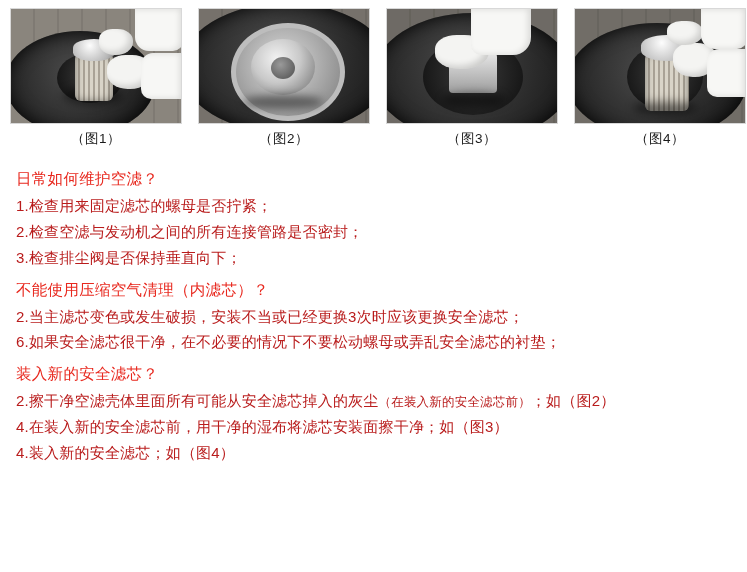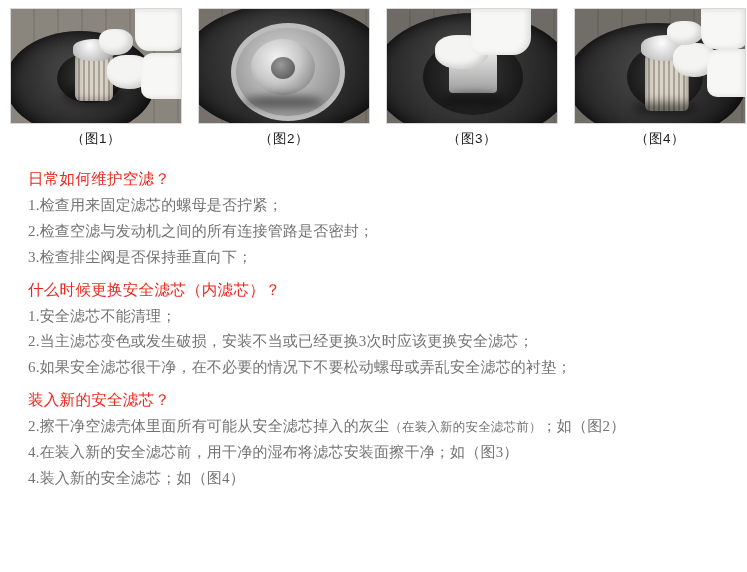--- a/index.html
+++ b/index.html
@@ -104,37 +104,36 @@
   }
   .fig-caption {
     margin-top: 6px;
     font-size: 13.5px;
     color: #1a1a1a;
     letter-spacing: 0.5px;
   }
 
   
   .content {
-    padding: 12px 16px 0 28px;
+    padding: 12px 16px 0 16px;
     box-sizing: border-box;
   }
   .heading {
     color: #e8281e;
     font-size: 15.5px;
     line-height: 1.62;
     margin: 6px 0 2px 0;
     letter-spacing: 0.3px;
   }
   .line {
-    color: #737373;
+    color: #b91c1c;
     font-size: 15px;
     line-height: 1.72;
     letter-spacing: 0.2px;
     white-space: nowrap;
-    font-family: Liberation Serif, serif;
   }
   .line .small {
     font-size: 12.5px;
   }
 </style>
 </head>
 <body>
 
 <div class="page">
 
@@ -199,22 +198,21 @@
 
   </div>
 
   <div class="content">
 
     <div class="heading">日常如何维护空滤？</div>
     <div class="line">1.检查用来固定滤芯的螺母是否拧紧；</div>
     <div class="line">2.检查空滤与发动机之间的所有连接管路是否密封；</div>
     <div class="line">3.检查排尘阀是否保持垂直向下；</div>
 
-    <div class="heading">什么时候更换安全滤芯（内滤芯）？</div>
-    <div class="line">1.安全滤芯不能清理；</div>
+    <div class="heading">不能使用压缩空气清理（内滤芯）？</div>
     <div class="line">2.当主滤芯变色或发生破损，安装不当或已经更换3次时应该更换安全滤芯；</div>
     <div class="line">6.如果安全滤芯很干净，在不必要的情况下不要松动螺母或弄乱安全滤芯的衬垫；</div>
 
     <div class="heading">装入新的安全滤芯？</div>
     <div class="line">
       <span>2.擦干净空滤壳体里面所有可能从安全滤芯掉入的灰尘</span><span class="small">（在装入新的安全滤芯前）</span><span>；如（图2）</span>
     </div>
     <div class="line">4.在装入新的安全滤芯前，用干净的湿布将滤芯安装面擦干净；如（图3）</div>
     <div class="line">4.装入新的安全滤芯；如（图4）</div>
 

